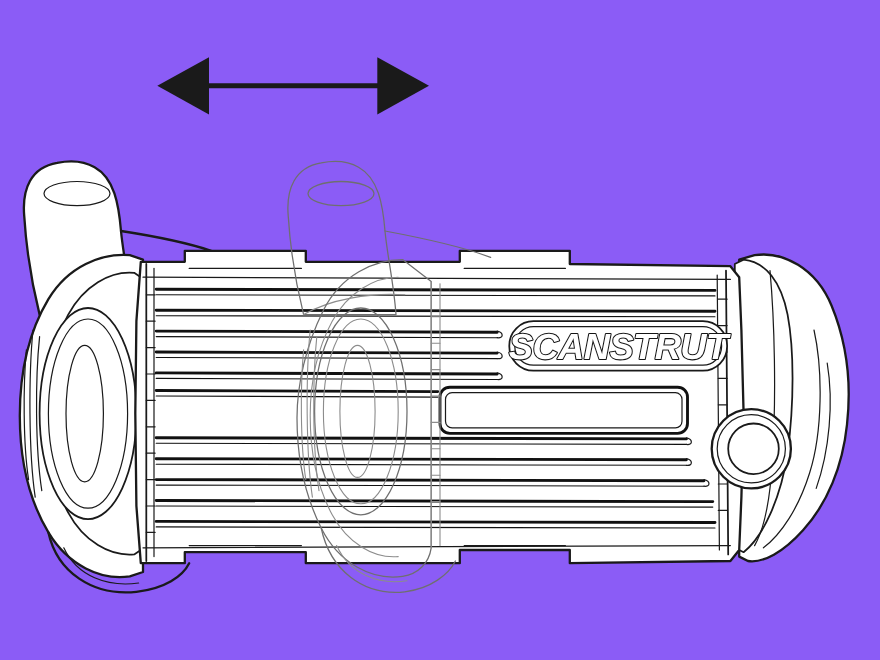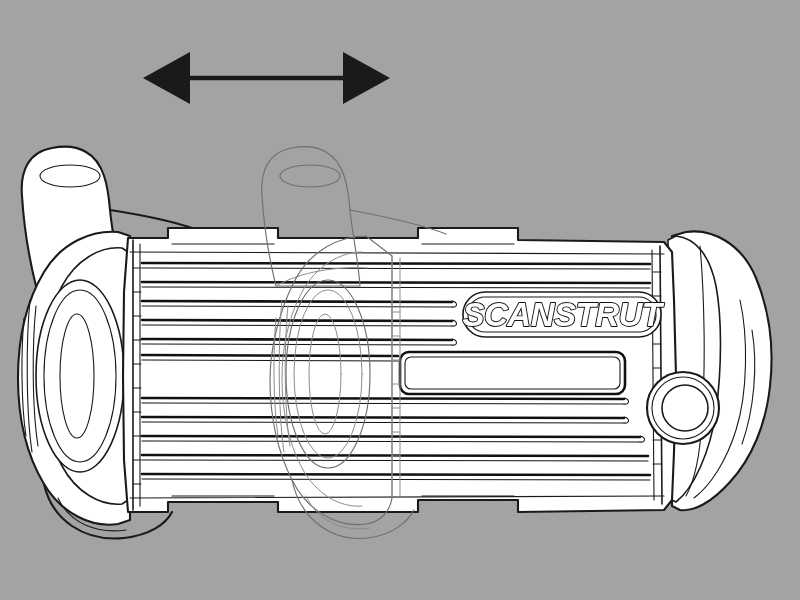--- a/index.html
+++ b/index.html
@@ -10,21 +10,21 @@
   body {
     font-family: "Liberation Sans", sans-serif;
     width: 800px;
     height: 600px;
     overflow: hidden;
   }
   #stage {
     position: relative;
     width: 800px;
     height: 600px;
-    background: #a3a3a3;
+    background: #8b5cf6;
   }
   #illustration {
     display: block;
     width: 800px;
     height: 600px;
   }
   .ln-main {
     fill: none;
     stroke: #1a1a1a;
     stroke-width: 2.1;

